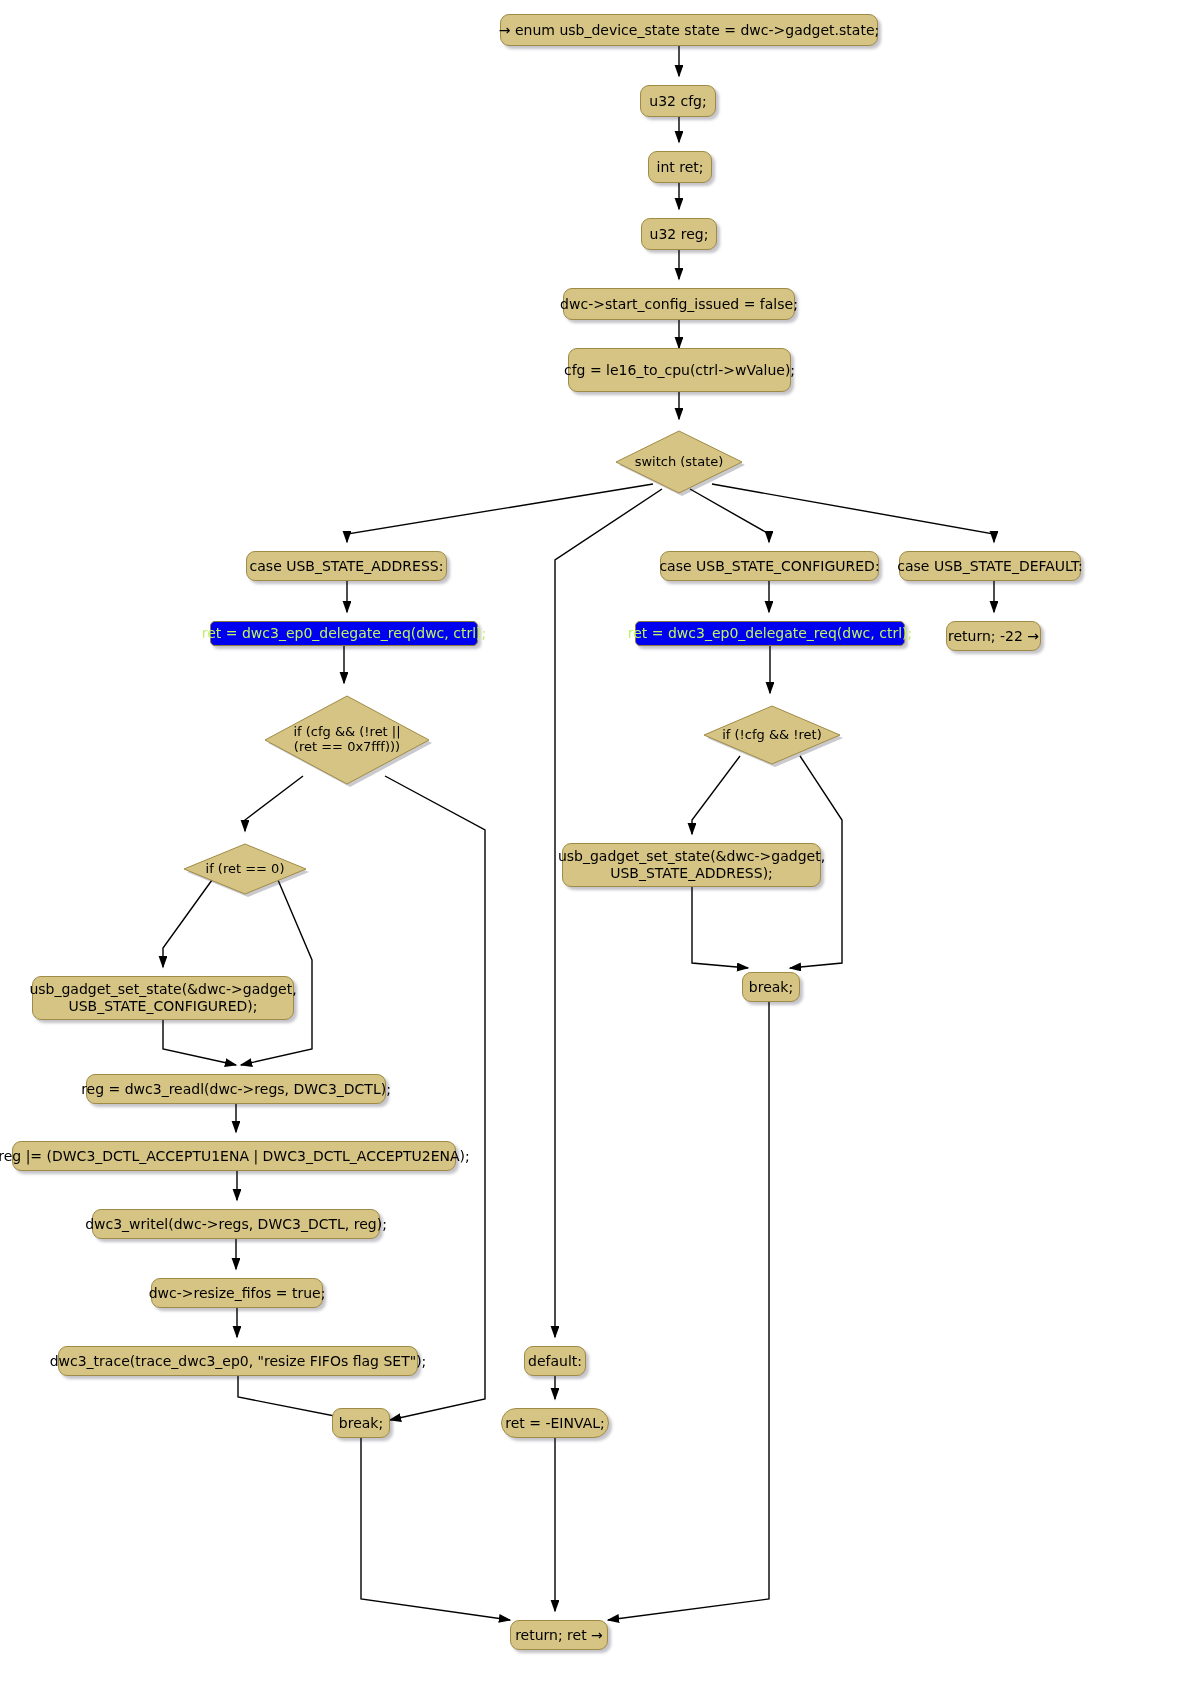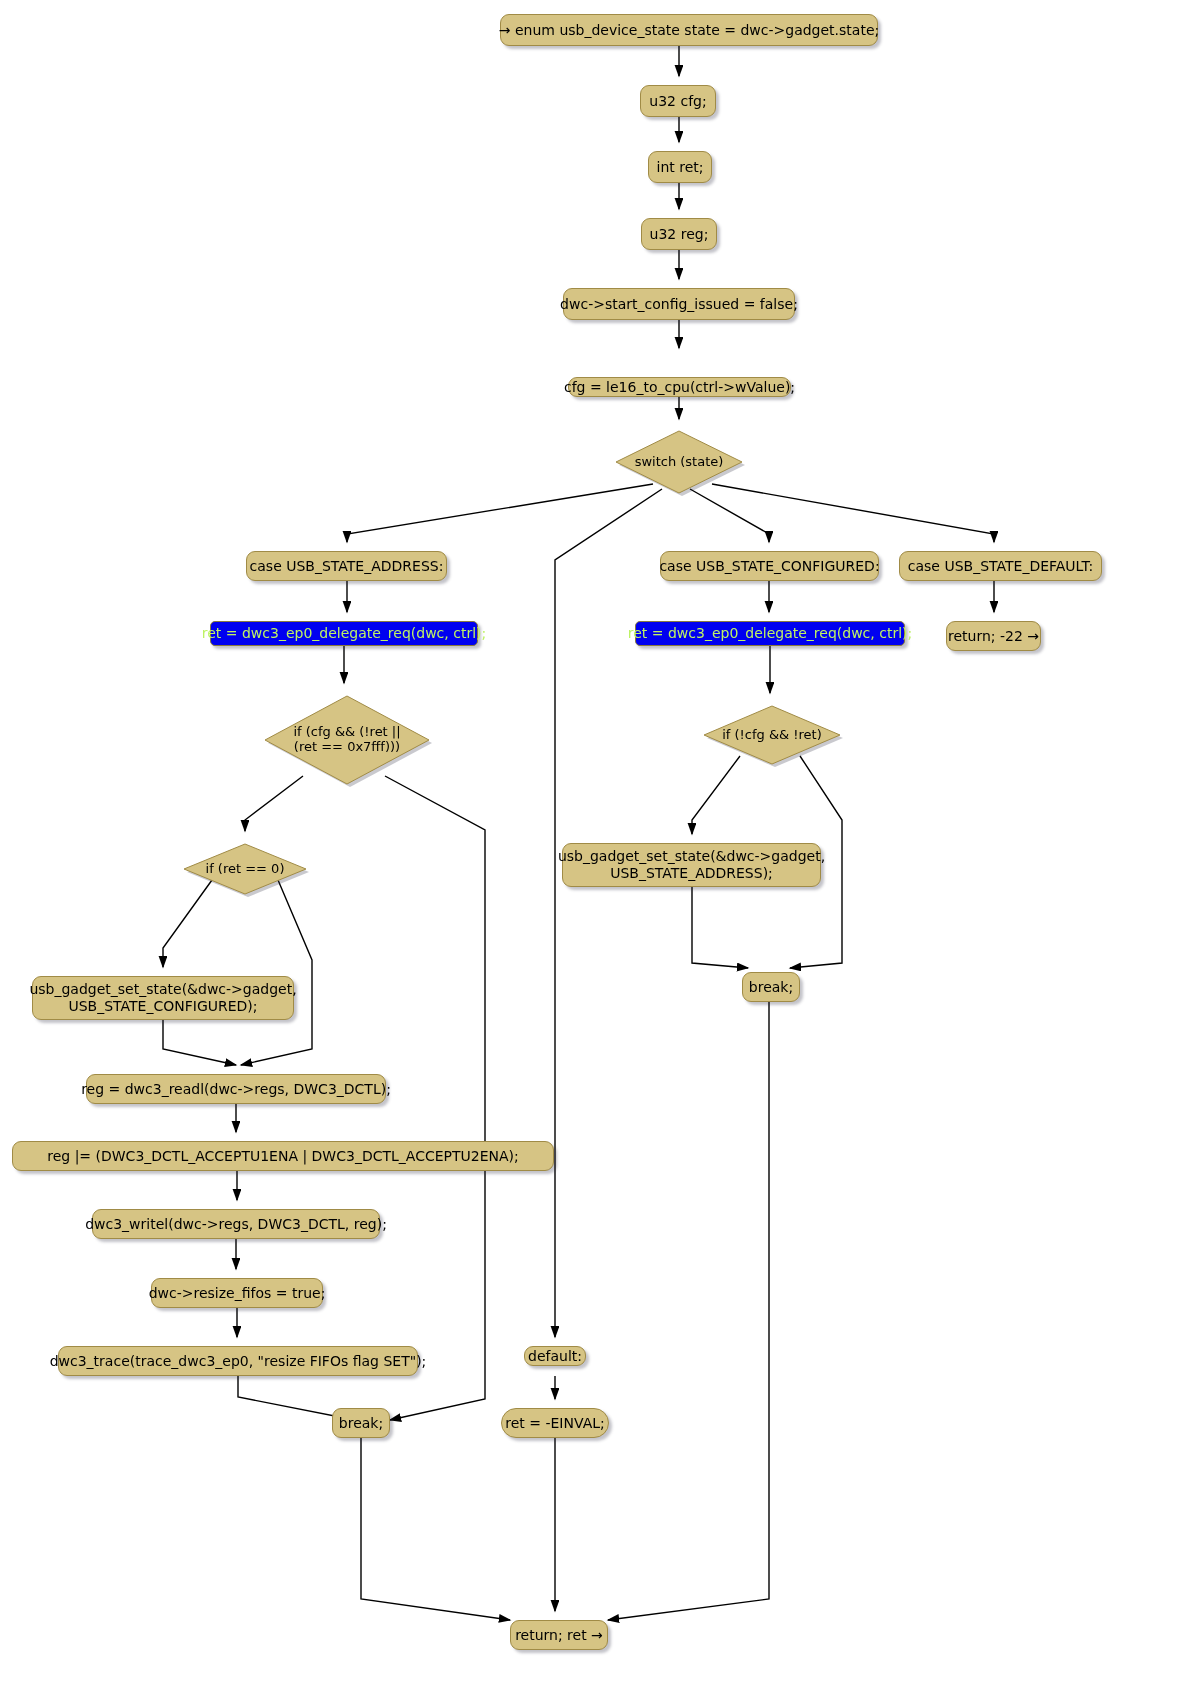--- a/index.html
+++ b/index.html
@@ -126,28 +126,28 @@
         <path d="M 555,1438 L 555,1611" stroke="#000000" stroke-width="1.4" fill="none" marker-end="url(#arrow)"></path>
       </g>
   </svg>
 
   <div id="node-layer">
       <div class="node rect" style="left: 500px; top: 14px; width: 378px; height: 32px;"><span class="label">→ enum usb_device_state state = dwc-&gt;gadget.state;</span></div>
       <div class="node rect" style="left: 640px; top: 85px; width: 76px; height: 32px;"><span class="label">u32 cfg;</span></div>
       <div class="node rect" style="left: 648px; top: 151px; width: 64px; height: 32px; padding-left: 9px;"><span class="label">int ret;</span></div>
       <div class="node rect" style="left: 641px; top: 218px; width: 76px; height: 32px;"><span class="label">u32 reg;</span></div>
       <div class="node rect" style="left: 563px; top: 288px; width: 232px; height: 32px;"><span class="label">dwc-&gt;start_config_issued = false;</span></div>
-      <div class="node rect" style="left: 568px; top: 377px; width: 223px; height: 20px; justify-content: center;"><span class="label">cfg = le16_to_cpu(ctrl-&gt;wValue);</span></div>
+      <div class="node rect" style="left: 568px; top: 348px; width: 223px; height: 44px; justify-content: center;"><span class="label">cfg = le16_to_cpu(ctrl-&gt;wValue);</span></div>
       <div class="node diamond" style="left: 612px; top: 427px; width: 134px; height: 70px;"><svg class="diamond-shape" viewBox="0 0 134 70" preserveAspectRatio="none">
           <path d="M 70,7 L 133,38 L 70,69 L 7,38 Z" fill="rgba(40,40,60,0.25)"></path>
           <path d="M 67,4 L 130,35 L 67,66 L 4,35 Z" fill="#d6c484" stroke="#a08b46" stroke-width="1"></path>
         </svg><span class="diamond-label">switch (state)</span></div>
       <div class="node rect" style="left: 246px; top: 551px; width: 201px; height: 30px;"><span class="label">case USB_STATE_ADDRESS:</span></div>
       <div class="node rect" style="left: 660px; top: 551px; width: 219px; height: 30px;"><span class="label">case USB_STATE_CONFIGURED:</span></div>
-      <div class="node rect" style="left: 899px; top: 551px; width: 203px; height: 30px;"><span class="label">case USB_STATE_DEFAULT:</span></div>
+      <div class="node rect" style="left: 899px; top: 551px; width: 182px; height: 30px;"><span class="label">case USB_STATE_DEFAULT:</span></div>
       <div class="node rect hl" style="left: 210px; top: 621px; width: 268px; height: 25px;"><span class="label">ret = dwc3_ep0_delegate_req(dwc, ctrl);</span></div>
       <div class="node rect hl" style="left: 635px; top: 621px; width: 270px; height: 25px;"><span class="label">ret = dwc3_ep0_delegate_req(dwc, ctrl);</span></div>
       <div class="node rect" style="left: 946px; top: 621px; width: 95px; height: 30px; text-align: right;"><span class="label">return; -22 →</span></div>
       <div class="node diamond" style="left: 261px; top: 692px; width: 172px; height: 96px;"><svg class="diamond-shape" viewBox="0 0 172 96" preserveAspectRatio="none">
           <path d="M 89,7 L 171,51 L 89,95 L 7,51 Z" fill="rgba(40,40,60,0.25)"></path>
           <path d="M 86,4 L 168,48 L 86,92 L 4,48 Z" fill="#d6c484" stroke="#a08b46" stroke-width="1"></path>
         </svg><span class="diamond-label">if (cfg &amp;&amp; (!ret ||
 (ret == 0x7fff)))</span></div>
       <div class="node diamond" style="left: 700px; top: 702px; width: 144px; height: 66px;"><svg class="diamond-shape" viewBox="0 0 144 66" preserveAspectRatio="none">
           <path d="M 75,7 L 143,36 L 75,65 L 7,36 Z" fill="rgba(40,40,60,0.25)"></path>
@@ -156,23 +156,23 @@
       <div class="node diamond" style="left: 180px; top: 840px; width: 130px; height: 58px;"><svg class="diamond-shape" viewBox="0 0 130 58" preserveAspectRatio="none">
           <path d="M 68,7 L 129,32 L 68,57 L 7,32 Z" fill="rgba(40,40,60,0.25)"></path>
           <path d="M 65,4 L 126,29 L 65,54 L 4,29 Z" fill="#d6c484" stroke="#a08b46" stroke-width="1"></path>
         </svg><span class="diamond-label">if (ret == 0)</span></div>
       <div class="node rect" style="left: 562px; top: 843px; width: 259px; height: 44px;"><span class="label">usb_gadget_set_state(&amp;dwc-&gt;gadget,
 USB_STATE_ADDRESS);</span></div>
       <div class="node rect" style="left: 32px; top: 976px; width: 262px; height: 44px;"><span class="label">usb_gadget_set_state(&amp;dwc-&gt;gadget,
 USB_STATE_CONFIGURED);</span></div>
       <div class="node rect" style="left: 742px; top: 972px; width: 58px; height: 30px;"><span class="label">break;</span></div>
       <div class="node rect" style="left: 86px; top: 1074px; width: 300px; height: 30px;"><span class="label">reg = dwc3_readl(dwc-&gt;regs, DWC3_DCTL);</span></div>
-      <div class="node rect" style="left: 12px; top: 1141px; width: 542px; height: 30px;"><span class="label">reg |= (DWC3_DCTL_ACCEPTU1ENA | DWC3_DCTL_ACCEPTU2ENA);</span></div>
+      <div class="node rect" style="left: 12px; top: 1141px; width: 444px; height: 30px;"><span class="label">reg |= (DWC3_DCTL_ACCEPTU1ENA | DWC3_DCTL_ACCEPTU2ENA);</span></div>
       <div class="node rect" style="left: 92px; top: 1209px; width: 288px; height: 30px;"><span class="label">dwc3_writel(dwc-&gt;regs, DWC3_DCTL, reg);</span></div>
       <div class="node rect" style="left: 151px; top: 1278px; width: 172px; height: 30px;"><span class="label">dwc-&gt;resize_fifos = true;</span></div>
       <div class="node rect" style="left: 58px; top: 1346px; width: 360px; height: 30px;"><span class="label">dwc3_trace(trace_dwc3_ep0, "resize FIFOs flag SET");</span></div>
-      <div class="node rect" style="left: 524px; top: 1346px; width: 62px; height: 20px;"><span class="label">default:</span></div>
+      <div class="node rect" style="left: 524px; top: 1346px; width: 62px; height: 30px;"><span class="label">default:</span></div>
       <div class="node rect" style="left: 332px; top: 1408px; width: 58px; height: 30px;"><span class="label">break;</span></div>
       <div class="node rect" style="left: 501px; top: 1408px; width: 108px; height: 30px; border-radius: 15px;"><span class="label">ret = -EINVAL;</span></div>
       <div class="node rect" style="left: 510px; top: 1620px; width: 98px; height: 30px;"><span class="label">return; ret →</span></div>
     </div>
 
 </div>
 
 </body></html>

